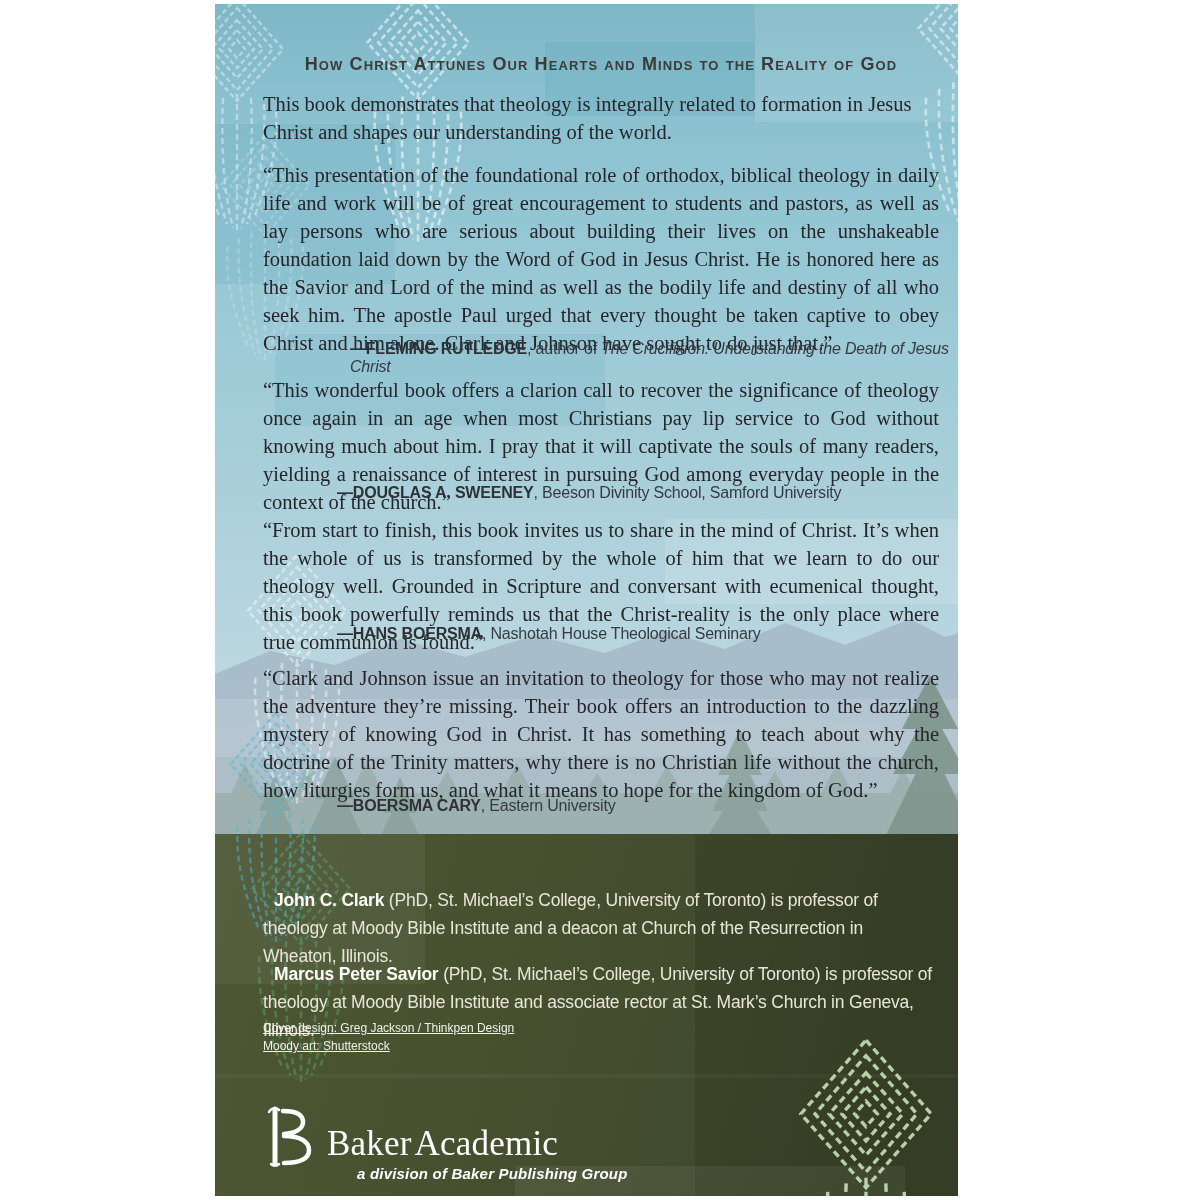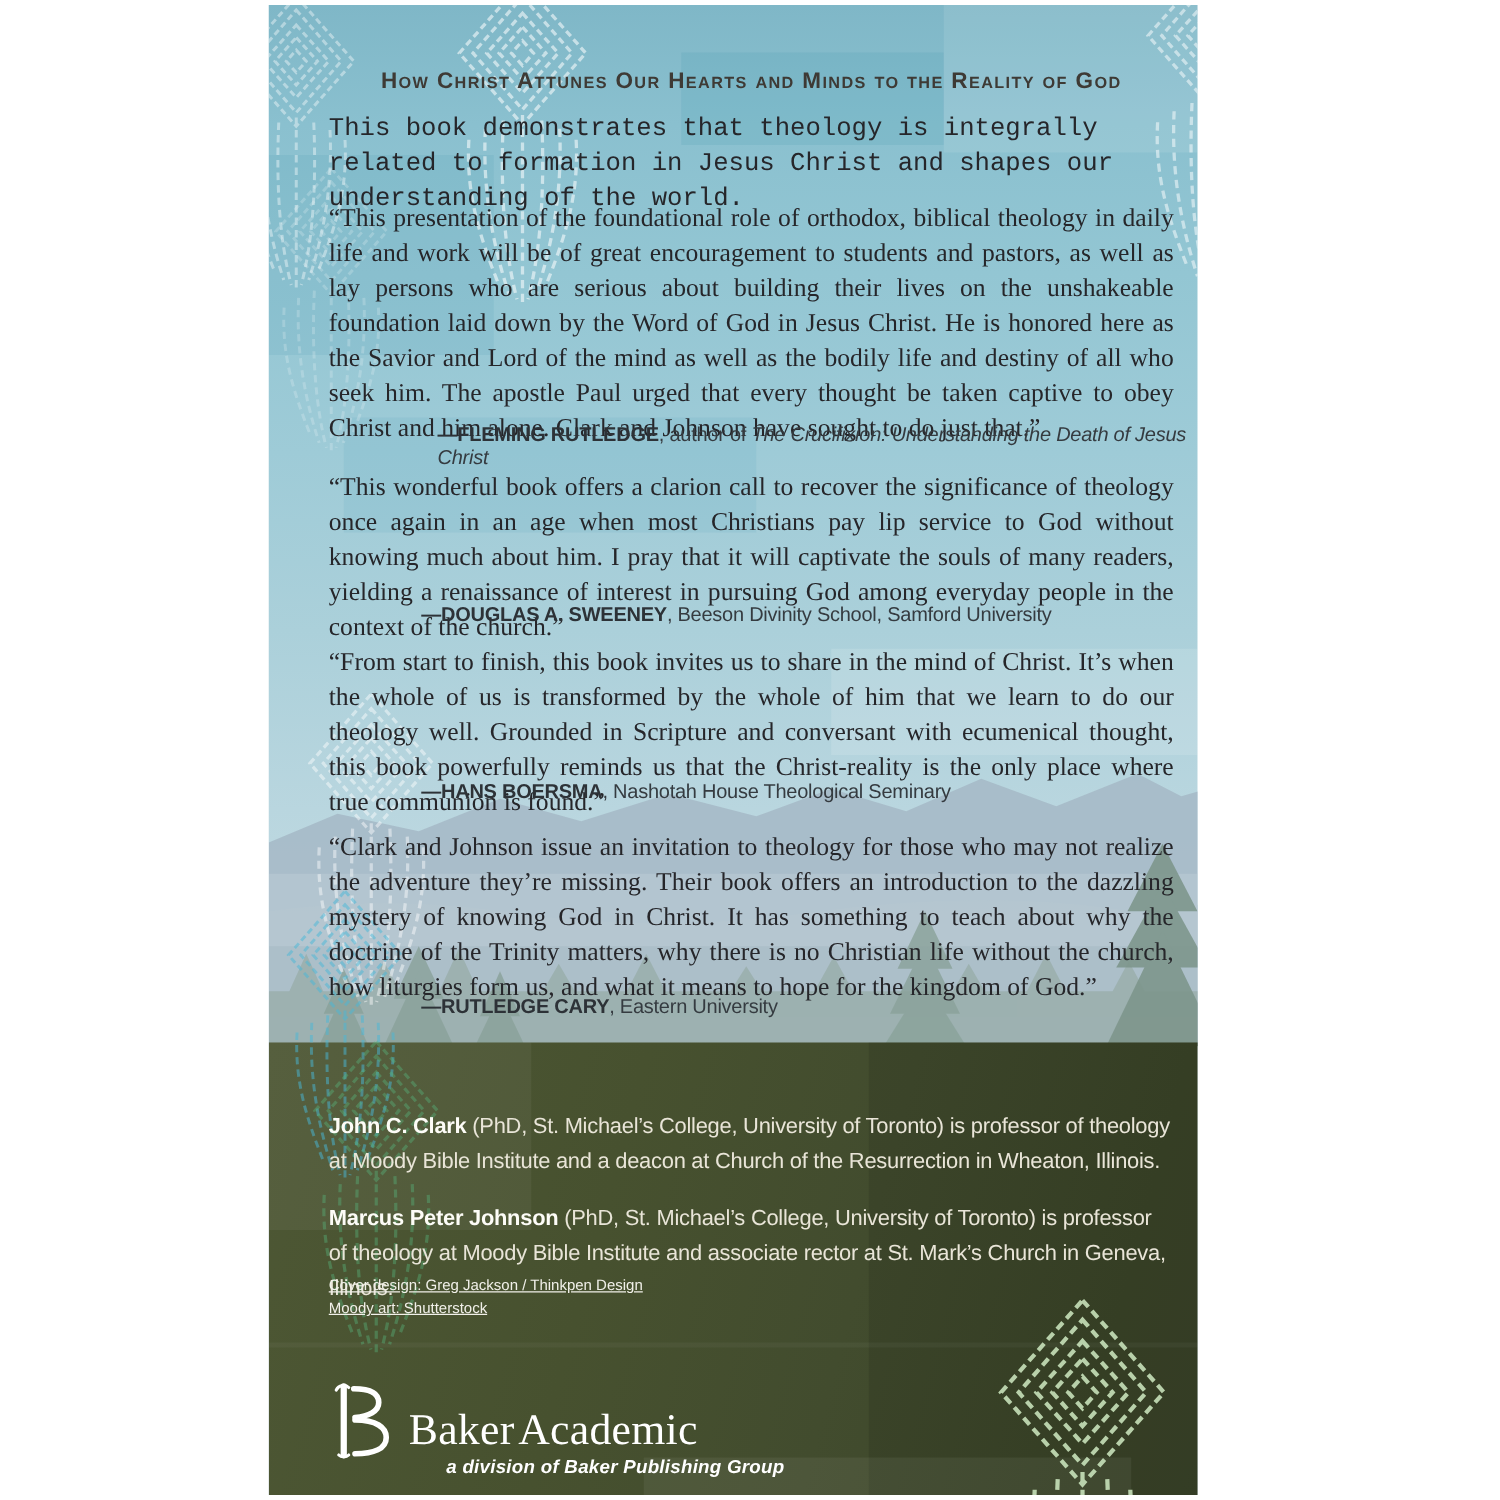--- a/index.html
+++ b/index.html
@@ -45,31 +45,31 @@
 
   .content{position:absolute;left:0;top:0;width:773px;height:1192px;}
   .blk{position:absolute;left:48px;width:676px;}
 
   .headline{
     top:50px;margin:0;text-align:center;white-space:nowrap;
     font-variant:small-caps;font-weight:700;font-size:18px;letter-spacing:1.1px;
     color:#3e3a35;
   }
   .serif{font-family:"Liberation Serif","DejaVu Serif",serif;color:#26262a;margin:0;}
-  .intro{top:86px;font-size:20.5px;line-height:28px;font-family:Liberation Mono, monospace;}
+  .intro{top:86px;font-size:20.5px;line-height:28px;}
   .quote{font-size:20.5px;line-height:28px;text-align:justify;}
   .q1{top:157px;} .q2{top:372px;} .q3{top:512px;} .q4{top:660px;}
 
   .attr{position:absolute;left:122px;width:620px;margin:0;font-size:16px;letter-spacing:-.2px;color:#353b40;}
   .a1{top:336px;margin-left:13px;} .a2{top:480px;} .a3{top:621px;} .a4{top:793px;}
   .attr-name{font-weight:700;color:#2d3237;}
   .attr-work{font-style:italic;}
 
   .bio{font-size:17.5px;line-height:28px;letter-spacing:-.2px;color:#e9e5d8;}
-  .bio-name{font-weight:700;color:#fdfcf7;}
+  .bio-name{font-weight:700;color:#fdfcf7;margin-left:11px;}
   .b1{top:864px;} .b2{top:938px;}
 
   .credits{top:1015px;font-size:12px;line-height:18px;color:#f1f0e9;text-decoration:underline;}
   .credits div{margin:0;}
 
   .logo{top:1100px;display:flex;align-items:flex-start;}
   .logo-mark{width:54px;height:64px;flex:0 0 auto;}
   .logo-text{margin-left:10px;}
   .logo-name{
     font-family:"Liberation Serif","DejaVu Serif",serif;color:#ffffff;
@@ -188,25 +188,25 @@
     <p class="blk serif quote q1">“This presentation of the foundational role of orthodox, biblical theology in daily life and work will be of great encouragement to students and pastors, as well as lay persons who are serious about building their lives on the unshakeable foundation laid down by the Word of God in Jesus Christ. He is honored here as the Savior and Lord of the mind as well as the bodily life and destiny of all who seek him. The apostle Paul urged that every thought be taken captive to obey Christ and him alone. Clark and Johnson have sought to do just that.”</p>
     <p class="attr a1"><span class="attr-name">—FLEMING RUTLEDGE</span><span class="attr-rest">, author of </span><span class="attr-work">The Crucifixion: Understanding the Death of Jesus Christ</span></p>
 
     <p class="blk serif quote q2">“This wonderful book offers a clarion call to recover the significance of theology once again in an age when most Christians pay lip service to God without knowing much about him. I pray that it will captivate the souls of many readers, yielding a renaissance of interest in pursuing God among everyday people in the context of the church.”</p>
     <p class="attr a2"><span class="attr-name">—DOUGLAS A. SWEENEY</span><span class="attr-rest">, Beeson Divinity School, Samford University</span></p>
 
     <p class="blk serif quote q3">“From start to finish, this book invites us to share in the mind of Christ. It’s when the whole of us is transformed by the whole of him that we learn to do our theology well. Grounded in Scripture and conversant with ecumenical thought, this book powerfully reminds us that the Christ-reality is the only place where true communion is found.”</p>
     <p class="attr a3"><span class="attr-name">—HANS BOERSMA</span><span class="attr-rest">, Nashotah House Theological Seminary</span></p>
 
     <p class="blk serif quote q4">“Clark and Johnson issue an invitation to theology for those who may not realize the adventure they’re missing. Their book offers an introduction to the dazzling mystery of knowing God in Christ. It has something to teach about why the doctrine of the Trinity matters, why there is no Christian life without the church, how liturgies form us, and what it means to hope for the kingdom of God.”</p>
-    <p class="attr a4"><span class="attr-name">—RUTLEDGE CARY</span><span class="attr-rest">, Eastern University</span></p>
+    <p class="attr a4"><span class="attr-name">—BOERSMA CARY</span><span class="attr-rest">, Eastern University</span></p>
 
     <p class="blk bio b1"><span class="bio-name">John C. Clark</span><span> (PhD, St. Michael’s College, University of Toronto) is professor of theology at Moody Bible Institute and a deacon at Church of the Resurrection in Wheaton, Illinois.</span></p>
 
-    <p class="blk bio b2"><span class="bio-name">Marcus Peter Johnson</span><span> (PhD, St. Michael’s College, University of Toronto) is professor of theology at Moody Bible Institute and associate rector at St. Mark’s Church in Geneva, Illinois.</span></p>
+    <p class="blk bio b2"><span class="bio-name">Marcus Peter Savior</span><span> (PhD, St. Michael’s College, University of Toronto) is professor of theology at Moody Bible Institute and associate rector at St. Mark’s Church in Geneva, Illinois.</span></p>
 
     <div class="blk credits">
       <div>Cover design: Greg Jackson / Thinkpen Design</div>
       <div>Moody art: Shutterstock</div>
     </div>
 
     <div class="blk logo">
       <svg class="logo-mark" viewBox="0 0 54 64">
         <g fill="none" stroke="#ffffff" stroke-linecap="round">
           <path d="M12 5 L12 60" stroke-width="5"></path>

